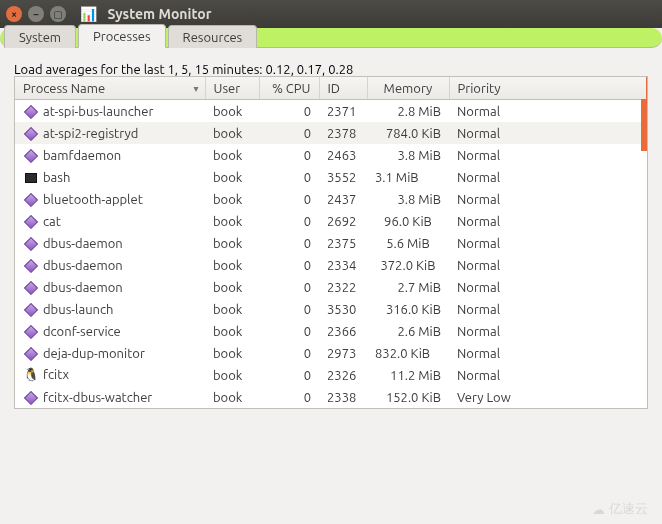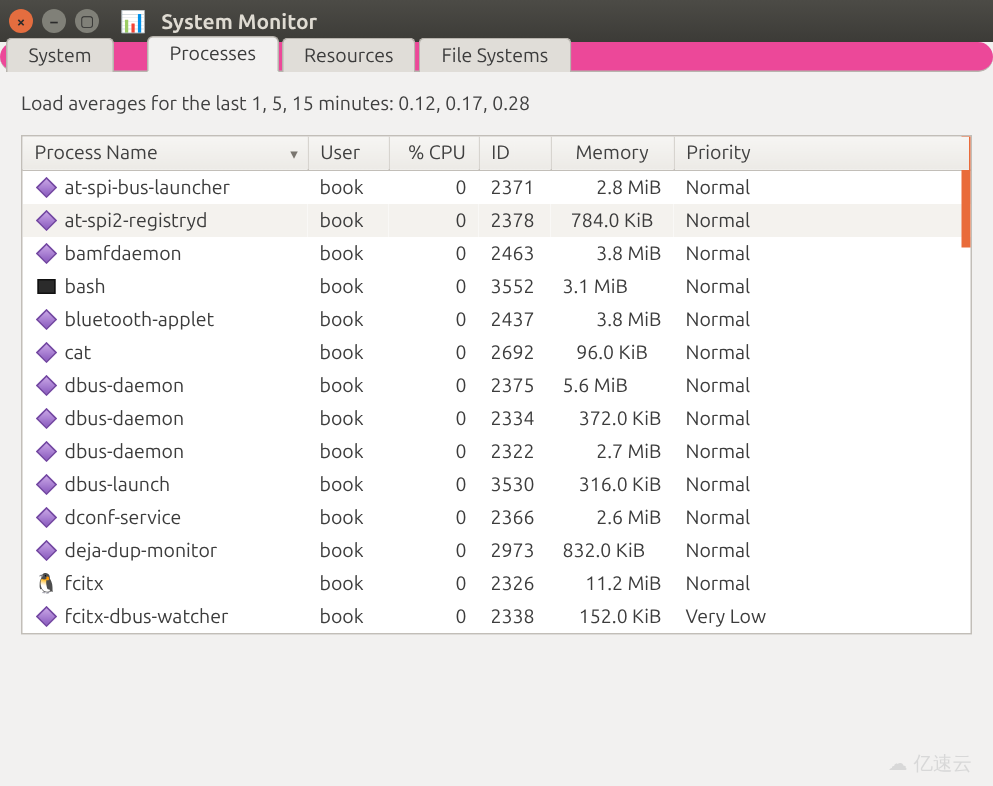--- a/index.html
+++ b/index.html
@@ -30,21 +30,21 @@
     font-size: 10px; color: #2b2b2b; font-weight: bold;
     background: #808078;
   }
   .titlebar .win-btn.close { background: #e46d3f; }
   .titlebar .app-icon { margin-left: 8px; margin-right: 4px; font-size: 14px; }
   .titlebar .app-title { }
   
   .tabstrip {
     display: flex;
     align-items: flex-end;
-    background: #ec4899;
+    background: #bef264;
     border-bottom: 1px solid #b8b4ae;
     padding: 2px 4px 0 4px;
     height: 20px;
     gap: 2px;
     border-radius: 11px;
   }
   .tab {
     padding: 4px 14px;
     border: 1px solid #b8b4ae;
     border-bottom: none;
@@ -53,30 +53,28 @@
     color: #3c3c3c;
     cursor: pointer;
     font-size: 13px;
     position: relative;
     top: 1px;
   }
   .tab.active {
     background: #f2f1f0;
     font-weight: normal;
     border-bottom: 1px solid #f2f1f0;
-    margin-left: 20px;
   }
   
   .content {
     padding: 14px 14px 8px 14px;
   }
   .load-avg {
     font-size: 13px;
-    margin-bottom: 14px;
-    color: #404040;
+    color: #000000;
   }
   
   .process-box {
     border: 1px solid #c2beb8;
     background: #fff;
     position: relative;
   }
   table.processes {
     width: 100%;
     border-collapse: collapse;
@@ -145,21 +143,20 @@
   <span class="win-btn">–</span>
   <span class="win-btn">▢</span>
   <span class="app-icon">📊</span>
   <span class="app-title">System Monitor</span>
 </div>
 
 <div class="tabstrip">
   <div class="tab">System</div>
   <div class="tab active">Processes</div>
   <div class="tab">Resources</div>
-  <div class="tab">File Systems</div>
 </div>
 
 <div class="content">
   <div class="load-avg">Load averages for the last 1, 5, 15 minutes: 0.12, 0.17, 0.28</div>
 
   <div class="process-box">
     <div class="scroll-indicator"></div>
     <table class="processes">
       <colgroup>
         <col class="col-name">
@@ -189,21 +186,21 @@
             <td style="text-align:right">0</td>
             <td>2371</td>
             <td style="text-align:right">2.8 MiB</td>
             <td>Normal</td>
           </tr>
           <tr class="highlighted">
             <td><span class="proc-icon"><span class="diamond"></span></span><span>at-spi2-registryd</span></td>
             <td>book</td>
             <td style="text-align:right">0</td>
             <td>2378</td>
-            <td style="text-align:center">784.0 KiB</td>
+            <td style="text-align:right">784.0 KiB</td>
             <td>Normal</td>
           </tr>
           <tr>
             <td><span class="proc-icon"><span class="diamond"></span></span><span>bamfdaemon</span></td>
             <td>book</td>
             <td style="text-align:right">0</td>
             <td>2463</td>
             <td style="text-align:right">3.8 MiB</td>
             <td>Normal</td>
           </tr>
@@ -229,29 +226,29 @@
             <td style="text-align:right">0</td>
             <td>2692</td>
             <td style="text-align:center">96.0 KiB</td>
             <td>Normal</td>
           </tr>
           <tr>
             <td><span class="proc-icon"><span class="diamond"></span></span><span>dbus-daemon</span></td>
             <td>book</td>
             <td style="text-align:right">0</td>
             <td>2375</td>
-            <td style="text-align:left">5.6 MiB</td>
+            <td style="text-align:center">5.6 MiB</td>
             <td>Normal</td>
           </tr>
           <tr>
             <td><span class="proc-icon"><span class="diamond"></span></span><span>dbus-daemon</span></td>
             <td>book</td>
             <td style="text-align:right">0</td>
             <td>2334</td>
-            <td style="text-align:right">372.0 KiB</td>
+            <td style="text-align:center">372.0 KiB</td>
             <td>Normal</td>
           </tr>
           <tr>
             <td><span class="proc-icon"><span class="diamond"></span></span><span>dbus-daemon</span></td>
             <td>book</td>
             <td style="text-align:right">0</td>
             <td>2322</td>
             <td style="text-align:right">2.7 MiB</td>
             <td>Normal</td>
           </tr>

